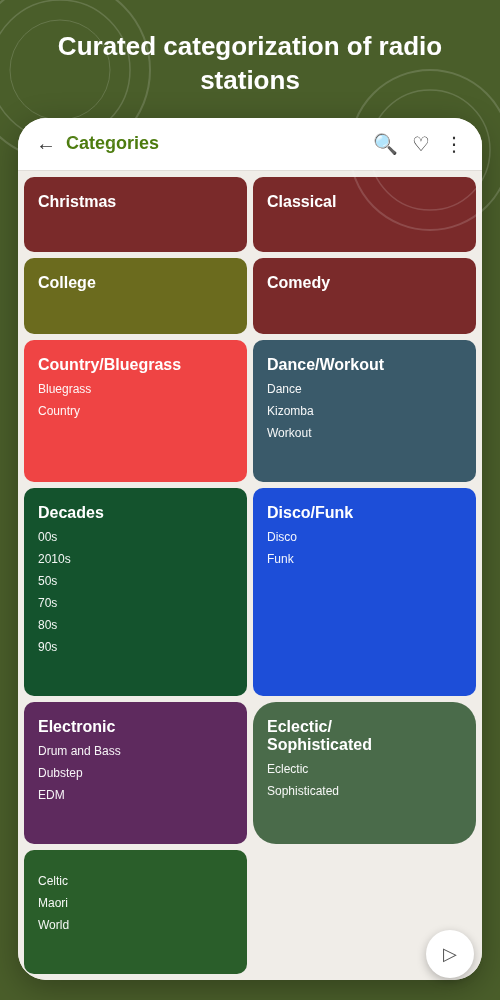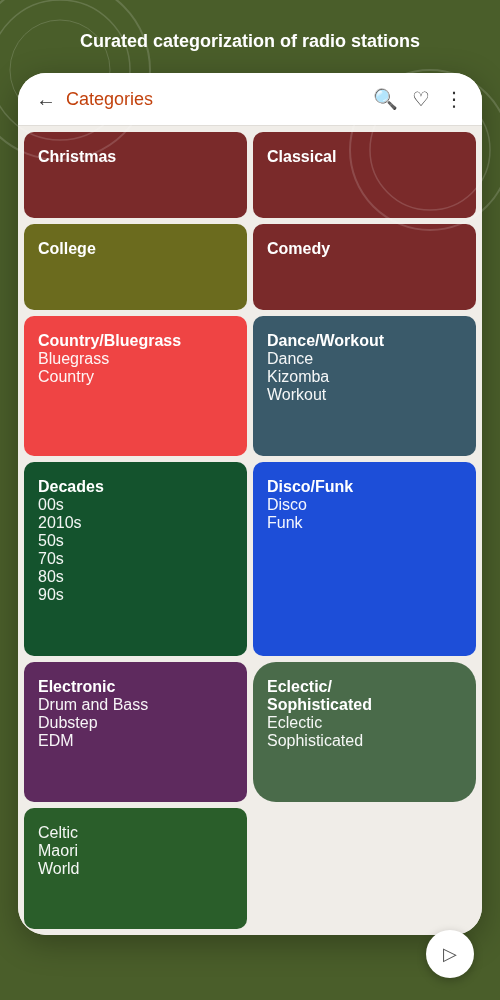--- a/index.html
+++ b/index.html
@@ -21,21 +21,21 @@
 
     .bg-decoration svg {
       position: absolute;
       opacity: 0.15;
     }
 
     .header-text {
       text-align: center;
       color: white;
       padding: 30px 20px 20px;
-      font-size: 18px;
+      font-size: 26px;
       font-weight: 800;
       line-height: 1.3;
     }
 
     .phone-container {
       background: #f0ede8;
       border-radius: 28px;
       margin: 0 18px;
       overflow: hidden;
       box-shadow: 0 8px 32px rgba(0,0,0,0.3);
@@ -51,22 +51,22 @@
     }
 
     .phone-header-left {
       display: flex;
       align-items: center;
       gap: 10px;
     }
 
     .phone-header-title {
       font-size: 18px;
-      font-weight: 400;
-      color: #c2410c;
+      font-weight: 700;
+      color: #4d7c0f;
       text-align: right;
     }
 
     .header-icons {
       display: flex;
       gap: 14px;
       align-items: center;
     }
 
     .header-icon {
@@ -96,23 +96,23 @@
       
     }
 
     .category-cell .cat-title {
       font-size: 16px;
       font-weight: 700;
       margin-bottom: 0;
     }
 
     .category-cell .sub-item {
-      font-size: 16px;
+      font-size: 12px;
       font-weight: 400;
-      margin-top: 0;
+      margin-top: 8px;
       opacity: 0.95;
     }
 
     
     .color-dark-red { background-color: #7a2a2a; }
     .color-olive { background-color: #6b6b1e; }
     .color-brown { background-color: #ef4444; }
     .color-teal { background-color: #3a5a6a; }
     .color-purple { background-color: #14532d; }
     .color-khaki { background-color: #1d4ed8; }

